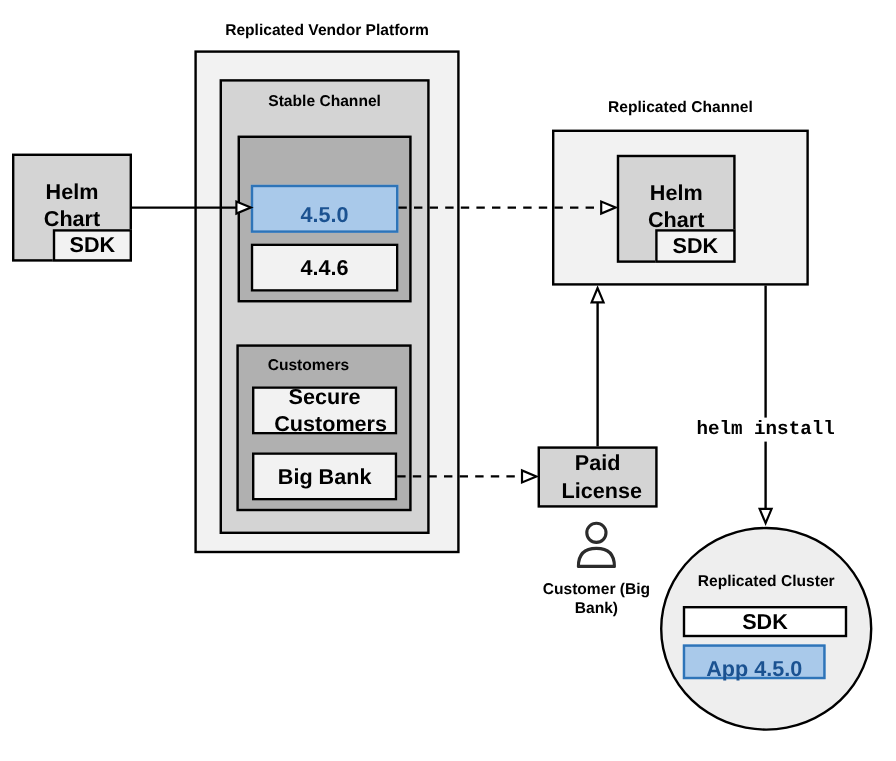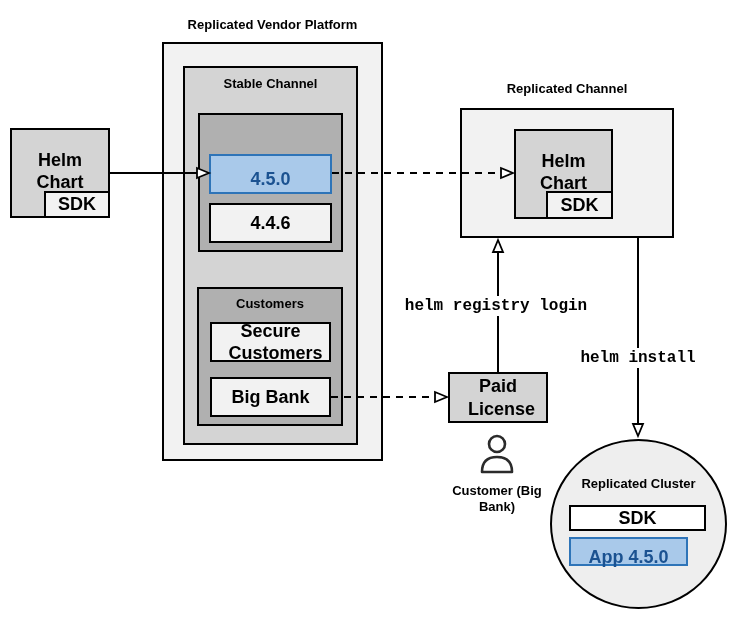--- a/index.html
+++ b/index.html
@@ -43,21 +43,21 @@
 
   <div class="box dark" style="left:198px;top:113px;width:145px;height:139px"></div>
   <div class="box bluebox flex" style="left:209px;top:154px;width:123px;height:40px">
     <span class="boxtext blue-text">4.5.0</span>
   </div>
   <div class="box light flex" style="left:209px;top:203px;width:123px;height:40px">
     <span class="boxtext">4.4.6</span>
   </div>
 
   <div class="box dark" style="left:197px;top:287px;width:146px;height:139px"></div>
-  <div class="lbl" style="left:197px;top:296px;width:146px">Customers</div>
+  <div class="lbl" style="left:184px;top:296px;width:146px">Customers</div>
   <div class="box light flex" style="left:210px;top:322px;width:121px;height:40px">
     <span class="boxtext" style="width:84px">Secure Customers</span>
   </div>
   <div class="box light flex" style="left:210px;top:377px;width:121px;height:40px">
     <span class="boxtext">Big Bank</span>
   </div>
 
   <div class="box mid flex" style="left:10px;top:128px;width:100px;height:90px">
     <span class="boxtext" style="margin-bottom:4px">Helm Chart</span>
   </div>
@@ -73,21 +73,20 @@
   <div class="box light flex" style="left:546px;top:191px;width:67px;height:28px">
     <span class="boxtext">SDK</span>
   </div>
 
   <div class="box mid flex" style="left:448px;top:372px;width:100px;height:51px">
     <span class="boxtext" style="width:60px">Paid License</span>
   </div>
 
   <div class="lbl centered-lbl" style="left:497px;top:483px;width:92px">Customer (Big Bank)</div>
 
-  <div class="mono" style="left:496px;top:296px">helm registry login</div>
   <div class="mono" style="left:638px;top:348px">helm install</div>
 
   <div class="circle" style="left:550px;top:439px;width:177px;height:170px"></div>
   <div class="lbl" style="left:560px;top:476px;width:157px">Replicated Cluster</div>
   <div class="box white flex" style="left:569px;top:505px;width:137px;height:26px">
     <span class="boxtext">SDK</span>
   </div>
   <div class="box bluebox flex" style="left:569px;top:537px;width:119px;height:29px">
     <span class="boxtext blue-text">App 4.5.0</span>
   </div>

